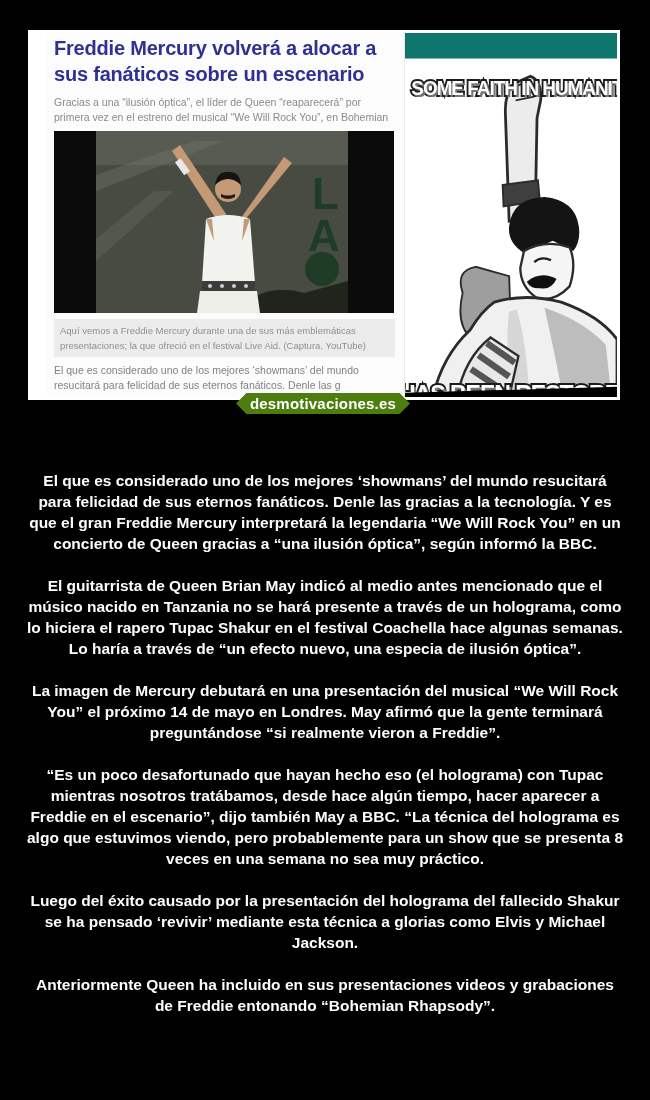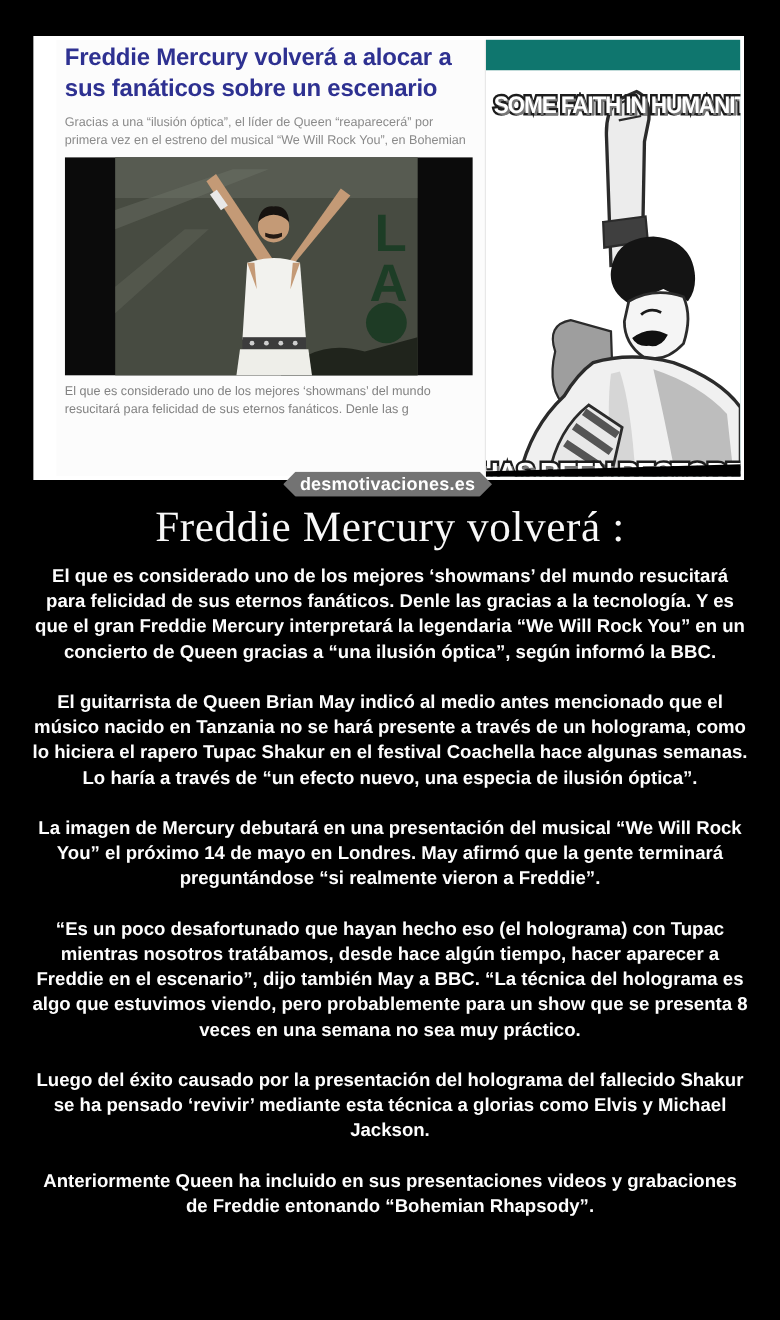--- a/index.html
+++ b/index.html
@@ -69,21 +69,21 @@
   }
   .black-wedge {
     position: absolute; bottom: -7px; left: -20px; right: -8px; height: 14px;
     background: #000; transform: rotate(-1.6deg); z-index: 3;
   }
 
   
   .ribbon {
     position: absolute; left: 236px; top: 393px;
     width: 174px; height: 21px;
-    background: #737373; color: #fff;
+    background: #4d7c0f; color: #fff;
     display: flex; align-items: center; justify-content: center;
     clip-path: polygon(0% 50%, 6% 0%, 94% 0%, 100% 50%, 94% 100%, 6% 100%);
     z-index: 5;
   }
   .ribbon span {
     font-size: 15px; font-weight: bold; letter-spacing: 0.2px; line-height: 1;
   }
 
   
   .poster-title {
@@ -133,20 +133,21 @@
         <path d="M152 88 L160 110 L158 88 Z" fill="#c49a76"></path>
         <path d="M196 88 L188 110 L190 88 Z" fill="#c49a76"></path>
         <rect x="148" y="150" width="53" height="10" fill="#3c3c3c"></rect>
         <circle cx="156" cy="155" r="2" fill="#cfcfcf"></circle>
         <circle cx="168" cy="155" r="2" fill="#cfcfcf"></circle>
         <circle cx="180" cy="155" r="2" fill="#cfcfcf"></circle>
         <circle cx="192" cy="155" r="2" fill="#cfcfcf"></circle>
         <path d="M146 160 L203 160 L206 182 L143 182 Z" fill="#eeeee9"></path>
       </svg>
 
+      <div class="photo-caption">Aquí vemos a Freddie Mercury durante una de sus más emblemáticas presentaciones; la que ofreció en el festival Live Aid. (Captura. YouTube)</div>
       <div class="article-snippet">El que es considerado uno de los mejores ‘showmans’ del mundo resucitará para felicidad de sus eternos fanáticos. Denle las g</div>
     </div>
 
     <div class="meme">
       <svg class="meme-figure" viewBox="0 0 228 364" preserveAspectRatio="xMidYMax meet">
         <rect width="228" height="364" fill="#ffffff"></rect>
 
         <path d="M112 175 L108 60 Q107 38 117 27 L135 19 Q147 24 146 44 L142 64 L140 172 Z" fill="#ececec" stroke="#2b2b2b" stroke-width="3"></path>
         <path d="M117 31 L133 24 M119 45 L139 41" stroke="#2b2b2b" stroke-width="2" fill="none"></path>
 
@@ -171,21 +172,20 @@
       <div class="meme-top-text outline-text">SOME FAITH IN HUMANITY</div>
       <div class="meme-bottom-text outline-text">HAS BEEN RESTORED</div>
       <div class="black-wedge"></div>
     </div>
   </div>
 
   <div class="ribbon">
     <span>desmotivaciones.es</span>
   </div>
 
-  <h1 class="poster-title">Freddie Mercury volverá :</h1>
 
   <div class="poster-body">
     <p>El que es considerado uno de los mejores ‘showmans’ del mundo resucitará para felicidad de sus eternos fanáticos. Denle las gracias a la tecnología. Y es que el gran Freddie Mercury interpretará la legendaria “We Will Rock You” en un concierto de Queen gracias a “una ilusión óptica”, según informó la BBC.</p>
     <p>El guitarrista de Queen Brian May indicó al medio antes mencionado que el músico nacido en Tanzania no se hará presente a través de un holograma, como lo hiciera el rapero Tupac Shakur en el festival Coachella hace algunas semanas. Lo haría a través de “un efecto nuevo, una especia de ilusión óptica”.</p>
     <p>La imagen de Mercury debutará en una presentación del musical “We Will Rock You” el próximo 14 de mayo en Londres. May afirmó que la gente terminará preguntándose “si realmente vieron a Freddie”.</p>
     <p>“Es un poco desafortunado que hayan hecho eso (el holograma) con Tupac mientras nosotros tratábamos, desde hace algún tiempo, hacer aparecer a Freddie en el escenario”, dijo también May a BBC. “La técnica del holograma es algo que estuvimos viendo, pero probablemente para un show que se presenta 8 veces en una semana no sea muy práctico.</p>
     <p>Luego del éxito causado por la presentación del holograma del fallecido Shakur se ha pensado ‘revivir’ mediante esta técnica a glorias como Elvis y Michael Jackson.</p>
     <p>Anteriormente Queen ha incluido en sus presentaciones videos y grabaciones de Freddie entonando “Bohemian Rhapsody”.</p>
   </div>
 

